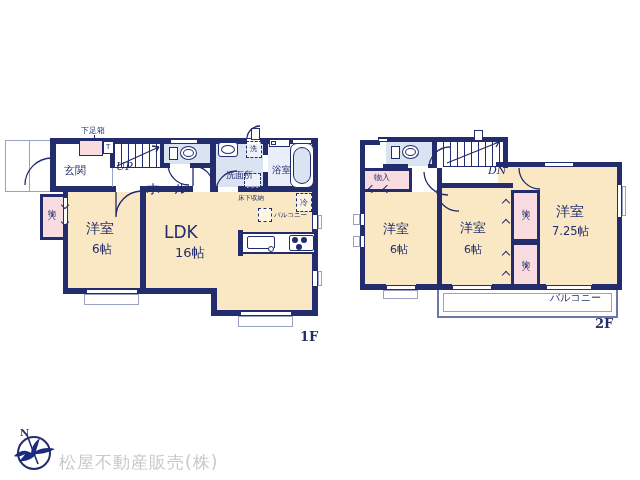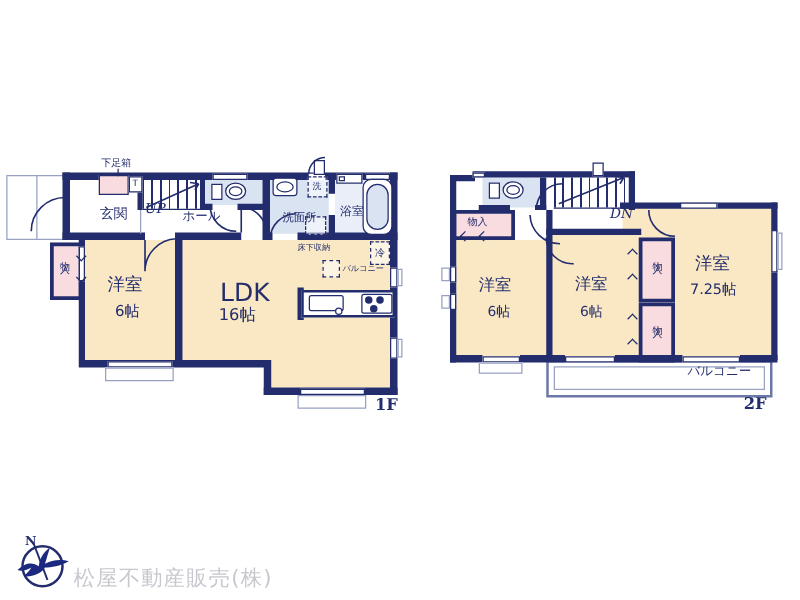--- a/index.html
+++ b/index.html
@@ -105,33 +105,33 @@
 <div class="burner" style="left:296px;top:244px;width:6px;height:6px"></div>
 
 <div class="dash" style="left:246px;top:141px;width:16px;height:17px"></div>
 <div class="lbl" style="left:250px;top:146px;font-size:7px">洗</div>
 <div class="dash" style="left:244px;top:173px;width:17px;height:15px"></div>
 <div class="dash" style="left:296px;top:193px;width:16px;height:19px"></div>
 <div class="lbl" style="left:300px;top:199px;font-size:8px">冷</div>
 <div class="dash" style="left:258px;top:208px;width:14px;height:14px"></div>
 
 <div class="lbl" style="left:81px;top:127px;font-size:8px">下足箱</div>
-<div class="lbl" style="left:80px;top:165px;font-size:11px">玄関</div>
+<div class="lbl" style="left:64px;top:165px;font-size:11px">玄関</div>
 <div class="lbl serif" style="left:116px;top:161px;font-size:11px;font-style:italic">UP</div>
-<div class="lbl" style="left:146px;top:169px;font-size:10px">ホール</div>
+<div class="lbl" style="left:146px;top:181px;font-size:14px">ホール</div>
 <div class="lbl" style="left:226px;top:171px;font-size:9px">洗面所</div>
 <div class="lbl" style="left:272px;top:165px;font-size:9.5px">浴室</div>
 <div class="lbl" style="left:238px;top:195px;font-size:6.5px">床下収納</div>
 <div class="lbl" style="left:274px;top:212px;font-size:6.5px">バルコニー</div>
 <div class="lbl v" style="left:47px;top:203px;font-size:8px">物入</div>
 <div class="lbl" style="left:86px;top:221px;font-size:14px">洋室</div>
 <div class="lbl" style="left:92px;top:243px;font-size:12px">6帖</div>
-<div class="lbl" style="left:176px;top:224px;font-size:20px">LDK</div>
+<div class="lbl" style="left:164px;top:224px;font-size:17px">LDK</div>
 <div class="lbl" style="left:175px;top:246px;font-size:13px">16帖</div>
-<div class="lbl serif" style="left:300px;top:318px;font-size:13px;font-weight:bold">1F</div>
+<div class="lbl serif" style="left:300px;top:330px;font-size:13px;font-weight:bold">1F</div>
 
 <div class="chev" style="left:62px;top:202px;transform:rotate(315deg)"></div>
 <div class="chev" style="left:62px;top:219px;transform:rotate(315deg)"></div>
 
 <div class="balc" style="left:437px;top:288px;width:181px;height:30px"></div>
 <div class="balc-in" style="left:443px;top:293px;width:169px;height:19px"></div>
 
 <div class="a white" style="left:365px;top:142px;width:140px;height:50px"></div>
 <div class="a blue" style="left:386px;top:142px;width:48px;height:24px"></div>
 <div class="a cream" style="left:362px;top:192px;width:79px;height:96px"></div>

